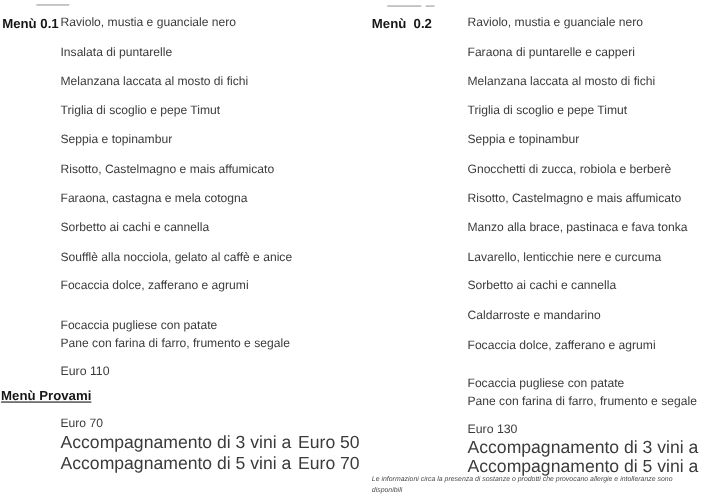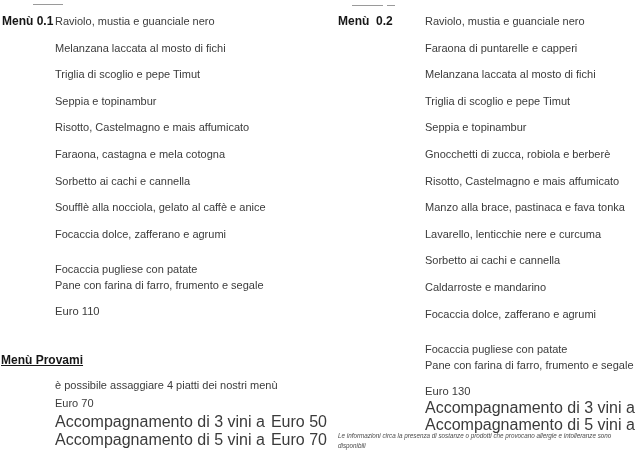--- a/index.html
+++ b/index.html
@@ -52,20 +52,21 @@
 <div class="page">
 
   <div class="rule-fragment" id="rule-left"></div>
   <div class="rule-fragment" id="rule-right-a"></div>
   <div class="rule-fragment" id="rule-right-b"></div>
 
   <section class="menu-block" id="menu1">
     <h2 class="menu-title">Menù 0.1</h2>
     <div class="menu-items">
       <div class="dish">Raviolo, mustia e guanciale nero</div>
+        <div class="dish">Insalata di puntarelle</div>
         <div class="dish">Melanzana laccata al mosto di fichi</div>
         <div class="dish">Triglia di scoglio e pepe Timut</div>
         <div class="dish">Seppia e topinambur</div>
         <div class="dish">Risotto, Castelmagno e mais affumicato</div>
         <div class="dish">Faraona, castagna e mela cotogna</div>
         <div class="dish">Sorbetto ai cachi e cannella</div>
         <div class="dish">Soufflè alla nocciola, gelato al caffè e anice</div>
         <div class="dish">Focaccia dolce, zafferano e agrumi</div>
       <div class="bread-group">
         <div class="bread-line">Focaccia pugliese con patate</div>
@@ -98,21 +99,20 @@
       <div>
         <div class="wine-row"><span class="wine-label">Accompagnamento di 3 vini a</span><span class="wine-price">Euro  50</span></div>
           <div class="wine-row"><span class="wine-label">Accompagnamento di 5 vini a</span><span class="wine-price">Euro  70</span></div>
       </div>
     </div>
   </section>
 
   <section id="provami">
     <h2 class="provami-title">Menù Provami</h2>
     <div class="provami-items">
-      <div class="provami-desc">è possibile assaggiare 4 piatti dei nostri menù</div>
       <div class="provami-price">Euro 70</div>
       <div class="wine-row"><span class="wine-label">Accompagnamento di 3 vini a</span><span class="wine-price">Euro 50</span></div>
         <div class="wine-row"><span class="wine-label">Accompagnamento di 5 vini a</span><span class="wine-price">Euro 70</span></div>
     </div>
   </section>
 
   <footer id="allergen-note">
     <div>Le informazioni circa la presenza di sostanze o prodotti che provocano allergie e intolleranze sono disponibili</div>
     <div>rivolgendosi al nostro personale di sala.</div>
   </footer>

